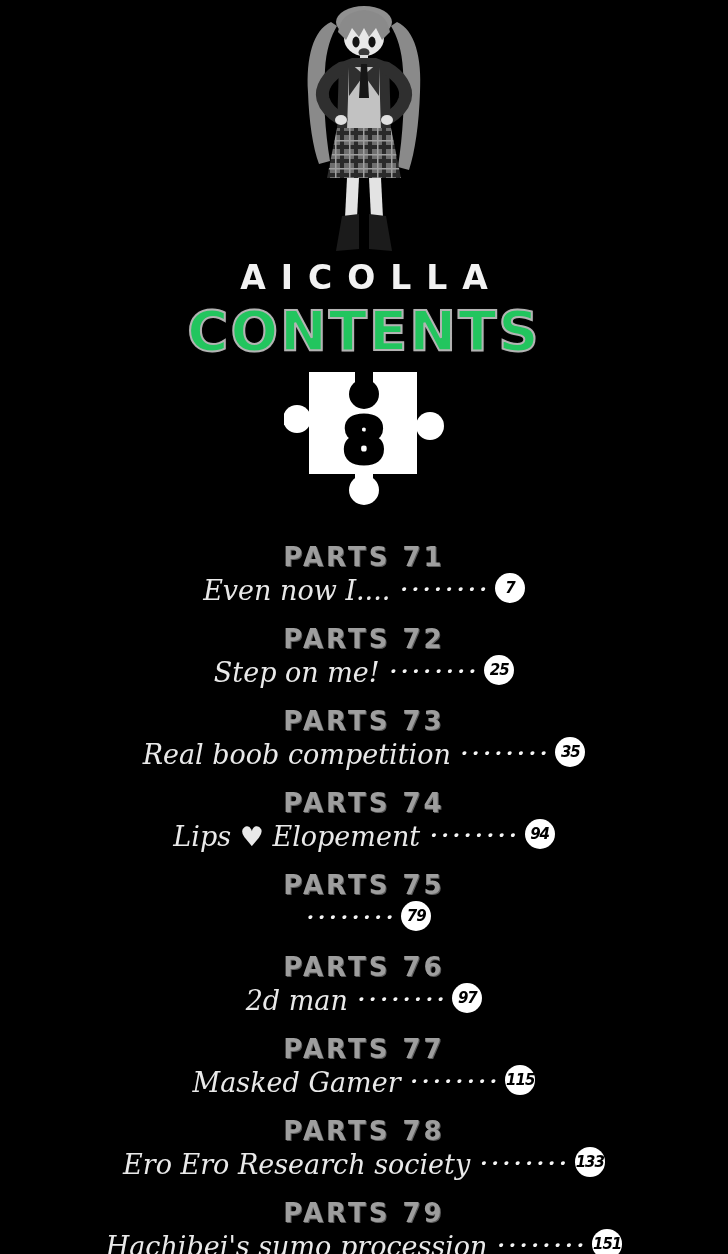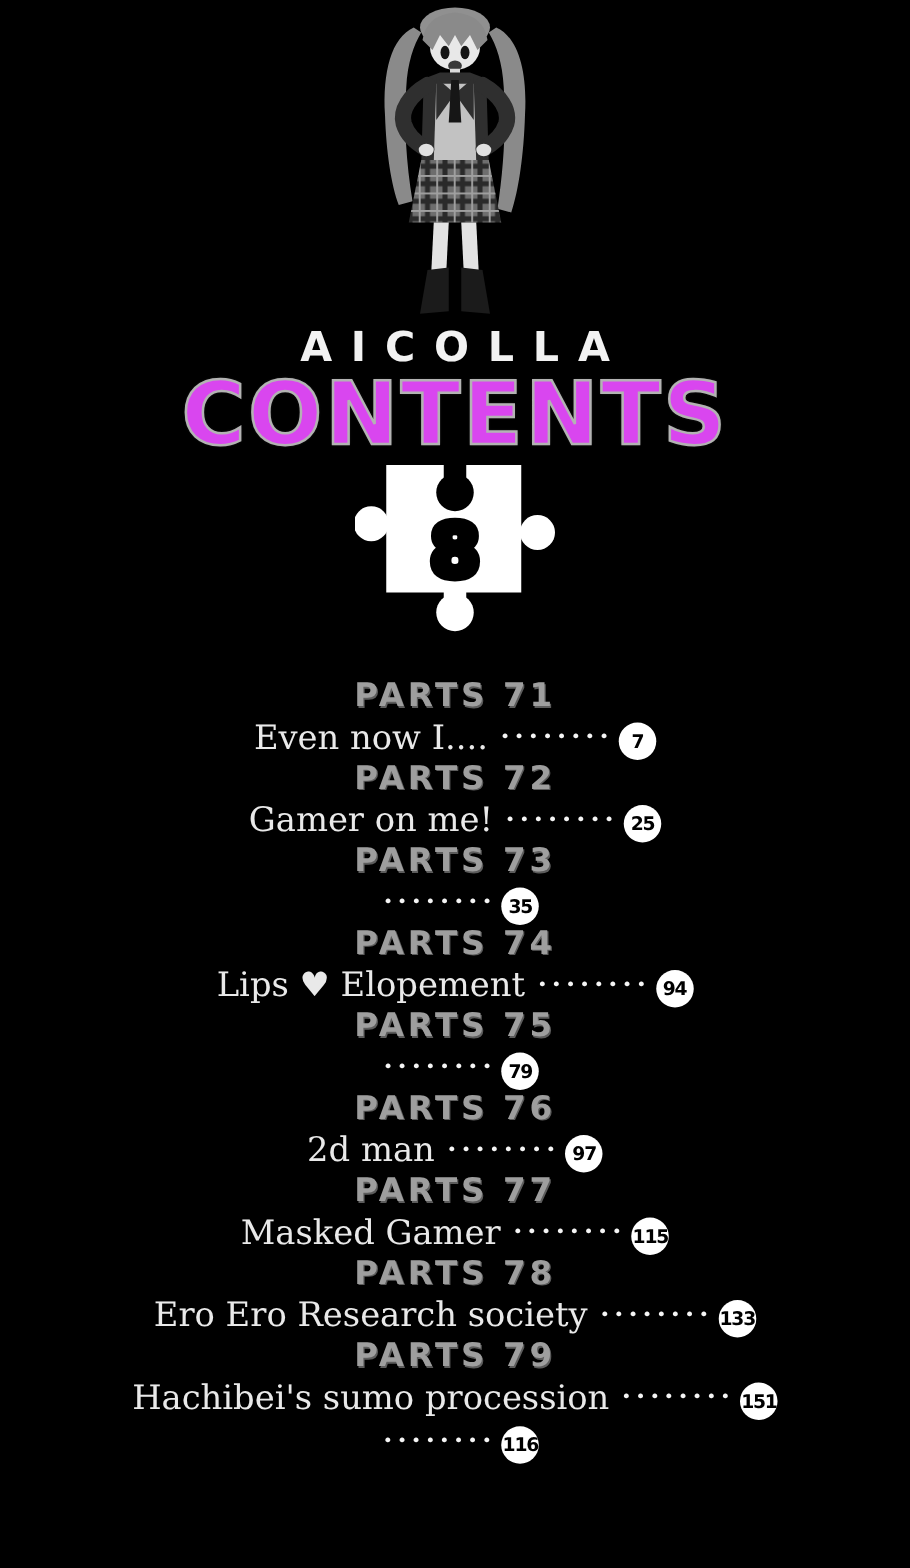--- a/index.html
+++ b/index.html
@@ -32,56 +32,58 @@
     font-size: 33px;
     line-height: 36px;
     letter-spacing: 15px;
     padding-left: 15px; 
     color: #f2f2f2;
   }
   .contents-title {
     margin: 4px 0 0 0;
     font-family: "DejaVu Sans", sans-serif;
     font-weight: bold;
-    font-size: 70px;
+    font-size: 56px;
     line-height: 62px;
     letter-spacing: 2px;
-    color: #d946ef;
+    color: #22c55e;
     -webkit-text-stroke: 2px #b3b3b3;
     text-shadow: 0 0 2px #6b6b6b;
   }
   
   .puzzle-wrap {
     margin-top: 8px;
     height: 140px;
     display: flex;
     justify-content: center;
   }
   
   .toc {
     margin-top: 32px;
   }
   .toc-entry {
     height: 66px;
+    margin-top: 16px;
   }
   .part-heading {
     font-family: "DejaVu Sans", sans-serif;
     font-weight: bold;
     font-size: 26px;
     line-height: 31px;
     letter-spacing: 3px;
     color: #9e9e9e;
     text-shadow: 1px 1px 0 #5c5c5c;
   }
   .title-line {
     display: flex;
     justify-content: center;
-    align-items: flex-end;
+    align-items: flex-start;
     line-height: 35px;
     height: 35px;
+    font-style: italic;
   }
   .chapter-title {
     font-family: "DejaVu Serif", "Liberation Serif", serif;
     font-size: 27px;
     color: #e9e9e9;
   }
   .leader {
     font-family: "DejaVu Serif", serif;
     font-weight: bold;
     font-size: 21px;
@@ -185,29 +187,30 @@
       <div class="title-line">
         <span class="chapter-title">Even now I....</span>
         <span class="leader">········</span>
         <span class="page-badge">7</span>
       </div>
     </div>
 
     <div class="toc-entry">
       <div class="part-heading">PARTS 72</div>
       <div class="title-line">
-        <span class="chapter-title">Gamer on me!</span>
+        <span class="chapter-title">Step on me!</span>
         <span class="leader">········</span>
         <span class="page-badge">25</span>
       </div>
     </div>
 
     <div class="toc-entry">
       <div class="part-heading">PARTS 73</div>
       <div class="title-line">
+        <span class="chapter-title">Real boob competition</span>
         <span class="leader">········</span>
         <span class="page-badge">35</span>
       </div>
     </div>
 
     <div class="toc-entry">
       <div class="part-heading">PARTS 74</div>
       <div class="title-line">
         <span class="chapter-title">Lips ♥ Elopement</span>
         <span class="leader">········</span>

